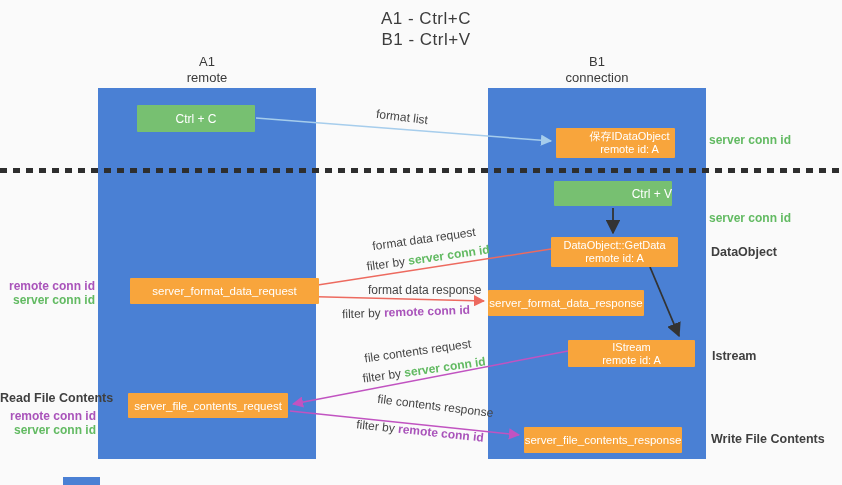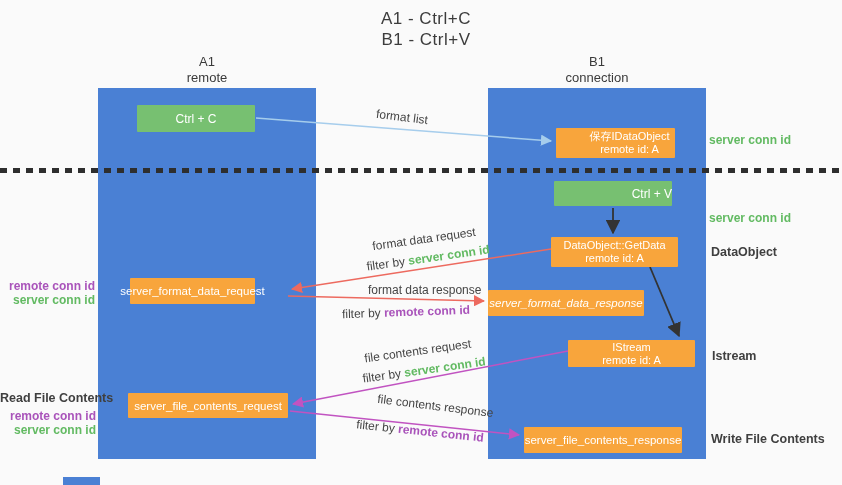--- a/index.html
+++ b/index.html
@@ -35,22 +35,22 @@
         justify-content:center;color:#fff;text-align:center;border-radius:1px;}
   .green{background:var(--box-green);font-size:12px;}
   .orange{background:var(--box-orange);}
   .one-line{font-size:11.5px;}
   .two-line{font-size:11px;line-height:13px;}
 
   .n-ctrl-c{left:137px;top:105px;width:118px;height:27px;}
   .n-save{left:556px;top:128px;width:119px;height:30px;padding-left:28px;}
   .n-ctrl-v{left:554px;top:181px;width:118px;height:25px;align-items:flex-end;}
   .n-getdata{left:551px;top:237px;width:127px;height:30px;}
-  .n-fmt-req{left:130px;top:278px;width:125px;height:26px;}
-  .n-fmt-res{left:488px;top:290px;width:156px;height:26px;font-style:italic;}
+  .n-fmt-req{left:130px;top:278px;width:189px;height:26px;}
+  .n-fmt-res{left:488px;top:290px;width:156px;height:26px;}
   .n-istream{left:568px;top:340px;width:127px;height:27px;}
   .n-file-req{left:128px;top:393px;width:160px;height:25px;}
   .n-file-res{left:524px;top:427px;width:158px;height:26px;}
 
   .alabel{position:absolute;z-index:7;font-size:12px;color:#454545;white-space:nowrap;}
   .grn{color:var(--text-green);font-weight:bold;}
   .pur{color:var(--text-purple);font-weight:bold;}
 
   .al-format-list{left:376px;top:110px;transform:rotate(7deg);}
   .al-fdr{left:372px;top:232px;transform:rotate(-8deg);}

